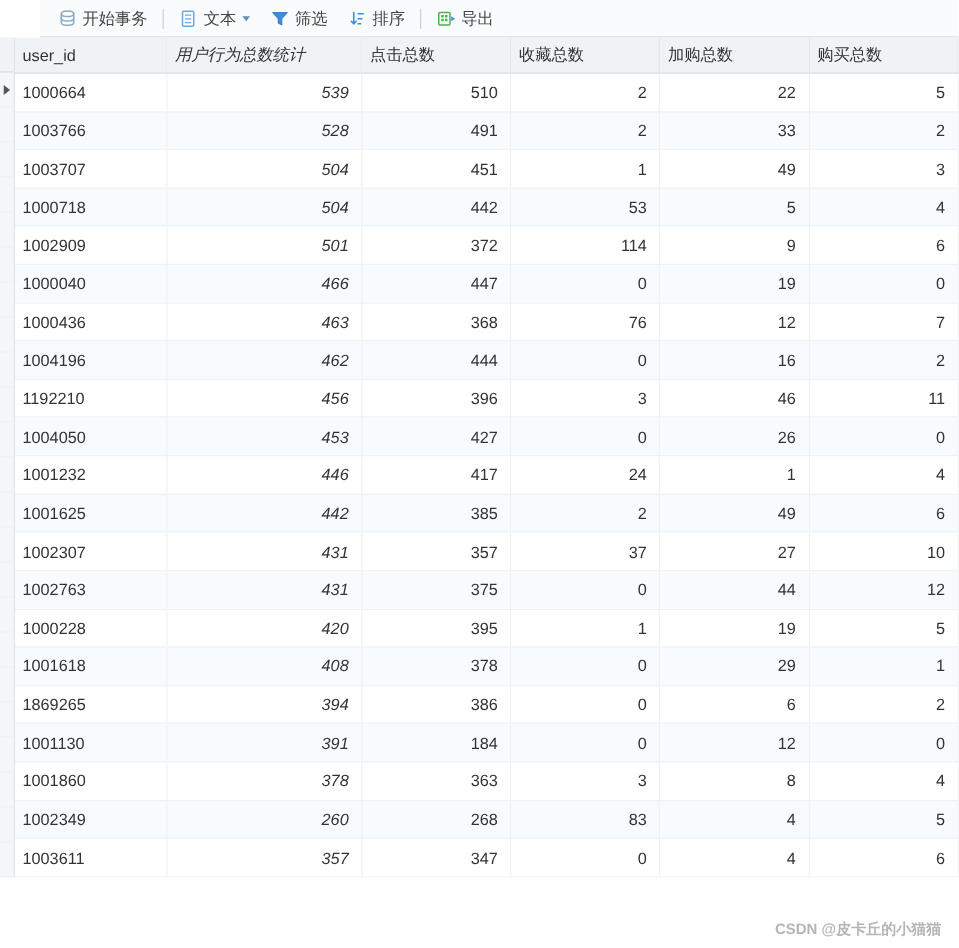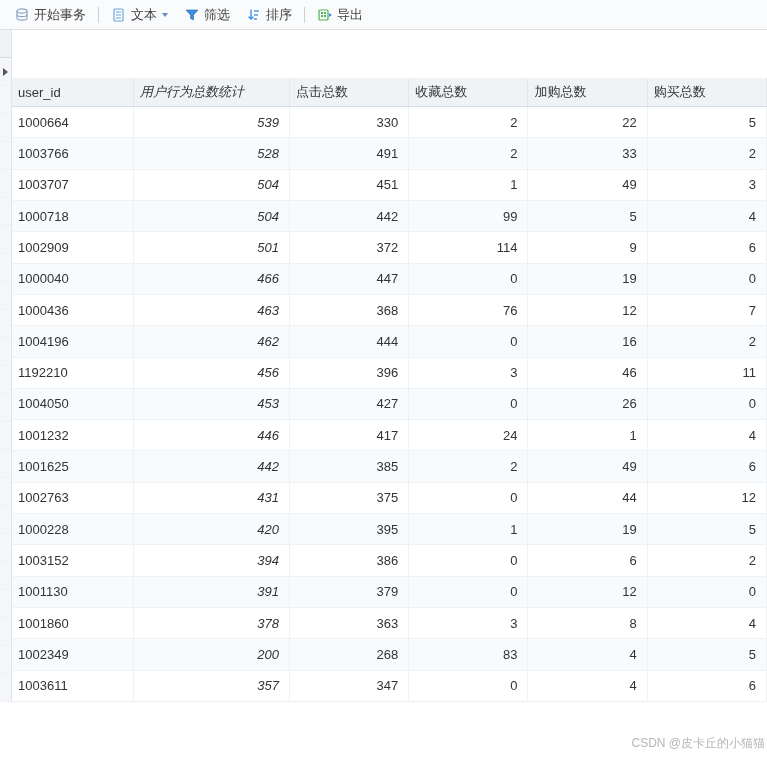--- a/index.html
+++ b/index.html
@@ -12,20 +12,21 @@
       overflow: hidden;
     }
     .toolbar {
       display: flex;
       align-items: center;
       padding: 4px 8px;
       gap: 4px;
       background: #fafbfc;
       border-bottom: 1px solid #e0e0e0;
       height: 30px;
+      margin-left: 32px;
     }
     .toolbar-item {
       display: flex;
       align-items: center;
       gap: 4px;
       padding: 2px 6px;
       cursor: pointer;
       color: #444;
       border-radius: 2px;
     }
@@ -67,21 +68,20 @@
     .row-marker {
       width: 0; height: 0;
       border-top: 4px solid transparent;
       border-bottom: 4px solid transparent;
       border-left: 5px solid #555;
     }
     table {
       border-collapse: collapse;
       width: calc(767px - 12px);
       table-layout: fixed;
-      margin-top: 48px;
     }
     th {
       text-align: left;
       font-weight: normal;
       padding: 5px 8px 5px 6px;
       background: #f0f3f6;
       border-bottom: 1px solid #d8dde3;
       border-right: 1px solid #e4e8ec;
       color: #333;
       height: 28px;
@@ -99,25 +99,26 @@
     tbody tr:nth-child(even) td { background: #f7fbfe; }
     tbody tr:nth-child(odd) td { background: #fff; }
     .col-0 { width: 106px; }
     .col-1 { width: 136px; font-style: italic; }
     .col-2 { width: 104px; }
     .col-3 { width: 104px; }
     .col-4 { width: 104px; }
     .col-5 { width: 104px; }
     .watermark {
       position: fixed;
-      right: 2px;
+      right: 14px;
       bottom: 6px;
       color: rgba(120,120,120,0.55);
       font-size: 12px;
       pointer-events: none;
+      font-weight: bold;
     }
   </style>
 </head>
 <body>
 
 <div class="toolbar">
   <div class="toolbar-item">
     <span class="icon">
       <svg viewBox="0 0 16 16">
           <ellipse cx="8" cy="4" rx="5" ry="2.2" fill="none" stroke="#8aa8c4" stroke-width="1.2"></ellipse>
@@ -212,21 +213,21 @@
           <th class="col-2">点击总数</th>
           <th class="col-3">收藏总数</th>
           <th class="col-4">加购总数</th>
           <th class="col-5">购买总数</th>
         </tr>
     </thead>
     <tbody id="tbody">
         <tr>
           <td class="col-0">1000664</td>
           <td class="col-1 num">539</td>
-          <td class="col-2 num">330</td>
+          <td class="col-2 num">510</td>
           <td class="col-3 num">2</td>
           <td class="col-4 num">22</td>
           <td class="col-5 num">5</td>
         </tr>
         <tr>
           <td class="col-0">1003766</td>
           <td class="col-1 num">528</td>
           <td class="col-2 num">491</td>
           <td class="col-3 num">2</td>
           <td class="col-4 num">33</td>
@@ -237,21 +238,21 @@
           <td class="col-1 num">504</td>
           <td class="col-2 num">451</td>
           <td class="col-3 num">1</td>
           <td class="col-4 num">49</td>
           <td class="col-5 num">3</td>
         </tr>
         <tr>
           <td class="col-0">1000718</td>
           <td class="col-1 num">504</td>
           <td class="col-2 num">442</td>
-          <td class="col-3 num">99</td>
+          <td class="col-3 num">53</td>
           <td class="col-4 num">5</td>
           <td class="col-5 num">4</td>
         </tr>
         <tr>
           <td class="col-0">1002909</td>
           <td class="col-1 num">501</td>
           <td class="col-2 num">372</td>
           <td class="col-3 num">114</td>
           <td class="col-4 num">9</td>
           <td class="col-5 num">6</td>
@@ -306,62 +307,78 @@
         </tr>
         <tr>
           <td class="col-0">1001625</td>
           <td class="col-1 num">442</td>
           <td class="col-2 num">385</td>
           <td class="col-3 num">2</td>
           <td class="col-4 num">49</td>
           <td class="col-5 num">6</td>
         </tr>
         <tr>
+          <td class="col-0">1002307</td>
+          <td class="col-1 num">431</td>
+          <td class="col-2 num">357</td>
+          <td class="col-3 num">37</td>
+          <td class="col-4 num">27</td>
+          <td class="col-5 num">10</td>
+        </tr>
+        <tr>
           <td class="col-0">1002763</td>
           <td class="col-1 num">431</td>
           <td class="col-2 num">375</td>
           <td class="col-3 num">0</td>
           <td class="col-4 num">44</td>
           <td class="col-5 num">12</td>
         </tr>
         <tr>
           <td class="col-0">1000228</td>
           <td class="col-1 num">420</td>
           <td class="col-2 num">395</td>
           <td class="col-3 num">1</td>
           <td class="col-4 num">19</td>
           <td class="col-5 num">5</td>
         </tr>
         <tr>
-          <td class="col-0">1003152</td>
+          <td class="col-0">1001618</td>
+          <td class="col-1 num">408</td>
+          <td class="col-2 num">378</td>
+          <td class="col-3 num">0</td>
+          <td class="col-4 num">29</td>
+          <td class="col-5 num">1</td>
+        </tr>
+        <tr>
+          <td class="col-0">1869265</td>
           <td class="col-1 num">394</td>
           <td class="col-2 num">386</td>
           <td class="col-3 num">0</td>
           <td class="col-4 num">6</td>
           <td class="col-5 num">2</td>
         </tr>
         <tr>
           <td class="col-0">1001130</td>
           <td class="col-1 num">391</td>
-          <td class="col-2 num">379</td>
+          <td class="col-2 num">184</td>
           <td class="col-3 num">0</td>
           <td class="col-4 num">12</td>
           <td class="col-5 num">0</td>
         </tr>
         <tr>
           <td class="col-0">1001860</td>
           <td class="col-1 num">378</td>
           <td class="col-2 num">363</td>
           <td class="col-3 num">3</td>
           <td class="col-4 num">8</td>
           <td class="col-5 num">4</td>
         </tr>
         <tr>
           <td class="col-0">1002349</td>
-          <td class="col-1 num">200</td>
+          <td class="col-1 num">260</td>
           <td class="col-2 num">268</td>
           <td class="col-3 num">83</td>
           <td class="col-4 num">4</td>
           <td class="col-5 num">5</td>
         </tr>
         <tr>
           <td class="col-0">1003611</td>
           <td class="col-1 num">357</td>
           <td class="col-2 num">347</td>
           <td class="col-3 num">0</td>

